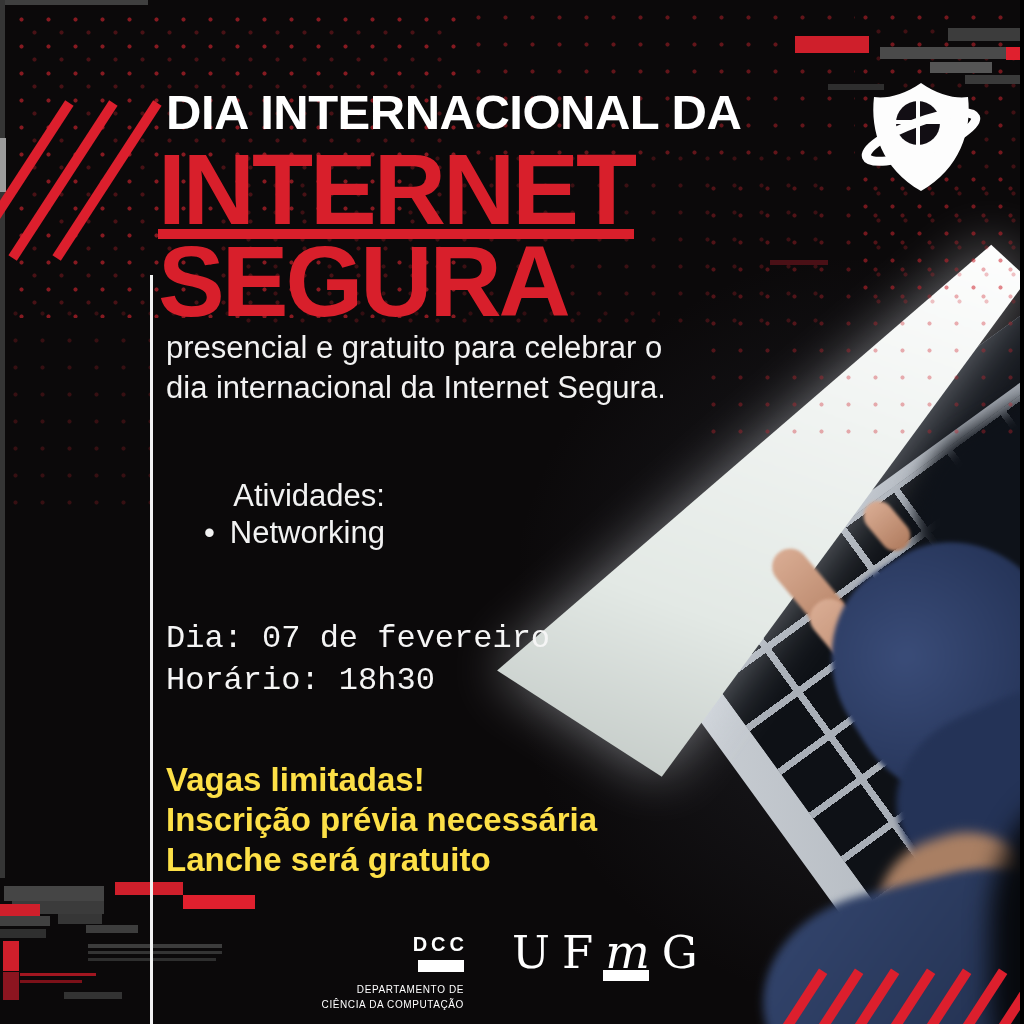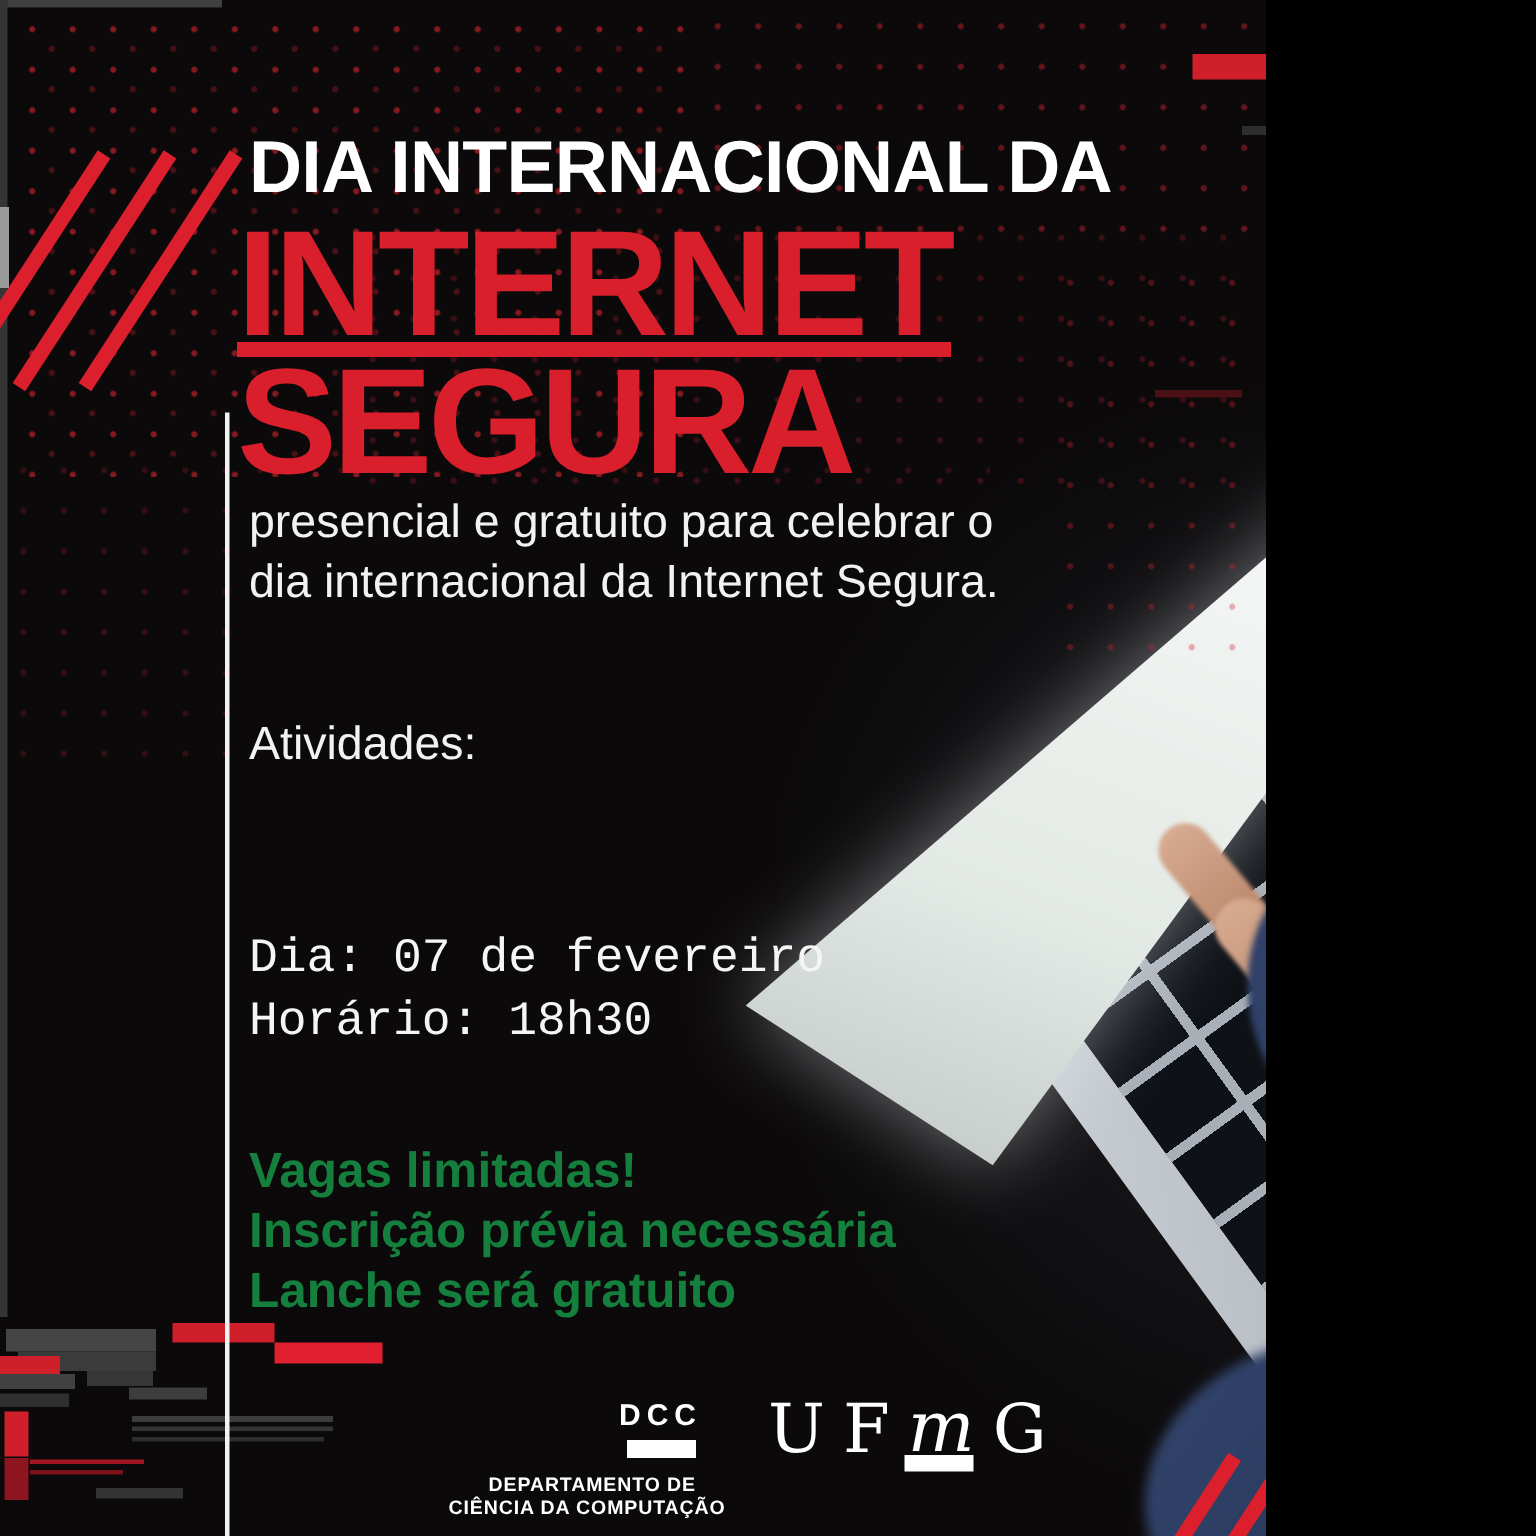--- a/index.html
+++ b/index.html
@@ -1,17 +1,17 @@
 <!DOCTYPE html>
 <html><head>
 <meta charset="utf-8">
 <style>
   html,body{margin:0;padding:0;background:#000;}
   .poster{
-    position:relative;width:844px;height:1024px;overflow:hidden;
+    position:relative;width:1020px;height:1024px;overflow:hidden;
     background:#0B090A;font-family:"Liberation Sans",sans-serif;
   }
   .abs{position:absolute;}
 
   
   .ambient{left:520px;top:260px;width:820px;height:820px;z-index:0;
     background:radial-gradient(circle at 45% 45%, rgba(95,105,125,.22), transparent 60%);}
   .deck{left:618px;top:608px;width:820px;height:720px;z-index:1;
     transform:rotate(-36deg);transform-origin:0 0;border-radius:26px;
     background:linear-gradient(120deg,#cfd4d9 0%,#a8aeb6 35%,#7e858e 70%,#5f666f 100%);}
@@ -62,27 +62,27 @@
     color:#ffffff;white-space:nowrap;}
   .title-line{left:158px;font-size:100px;font-weight:700;letter-spacing:-3px;
     color:#D81F2B;white-space:nowrap;}
   .title1{top:132px;text-decoration:underline;}
   .title2{top:224px;}
   .intro{left:166px;top:328px;font-size:31px;line-height:40px;}
   .activities{left:166px;top:477px;font-size:31px;line-height:37px;text-align:right;}
   .act-item{padding-left:38px;}
   .bullet{margin-right:15px;}
   .details{left:166px;top:618px;font-size:32px;line-height:42px;color:#f5f5f5;font-family:Liberation Mono, monospace;}
-  .highlights{left:166px;top:760px;font-size:33px;line-height:40px;font-weight:700;color:#15803d;}
+  .highlights{left:166px;top:760px;font-size:33px;line-height:40px;font-weight:700;color:#fde047;}
 
   
   .dcc{left:299px;top:933px;width:165px;text-align:right;color:#fff;z-index:6;}
   .dcc-acronym{font-size:20px;font-weight:700;letter-spacing:4px;margin-right:-4px;}
   .dcc-bar{width:46px;height:12px;background:#fff;margin:4px 0 10px auto;}
-  .dcc-dept{font-size:13px;font-weight:700;letter-spacing:.6px;line-height:15px;white-space:nowrap;}
+  .dcc-dept{font-size:10px;font-weight:400;letter-spacing:.6px;line-height:15px;white-space:nowrap;}
   .ufmg{left:512px;top:928px;display:flex;align-items:flex-end;gap:12px;z-index:6;
     font-family:"DejaVu Serif",serif;color:#fff;}
   .uf-letter{font-size:45px;line-height:1;}
   .uf-m-wrap{position:relative;display:inline-block;}
   .uf-m{font-size:47px;line-height:1;font-style:italic;}
   .uf-underline{position:absolute;left:-2px;top:calc(100% - 5px);width:46px;height:11px;background:#fff;}
   .shield{left:858px;top:75px;width:150px;height:140px;z-index:6;}
 </style>
 </head>
 <body>
@@ -177,20 +177,23 @@
   <div class="abs txt title-line title1">INTERNET</div>
   <div class="abs txt title-line title2">SEGURA</div>
 
   <div class="abs txt intro">
     <div>presencial e gratuito para celebrar o</div>
     <div>dia internacional da Internet Segura.</div>
   </div>
 
   <div class="abs txt activities">
     <div>Atividades:</div>
+    <div class="act-item">
+      <span class="bullet">•</span><span>Networking</span>
+    </div>
   </div>
 
   <div class="abs txt details">
     <div>Dia: 07 de fevereiro</div>
     <div>Horário: 18h30</div>
   </div>
 
   <div class="abs txt highlights">
     <div>Vagas limitadas!</div>
     <div>Inscrição prévia necessária</div>

